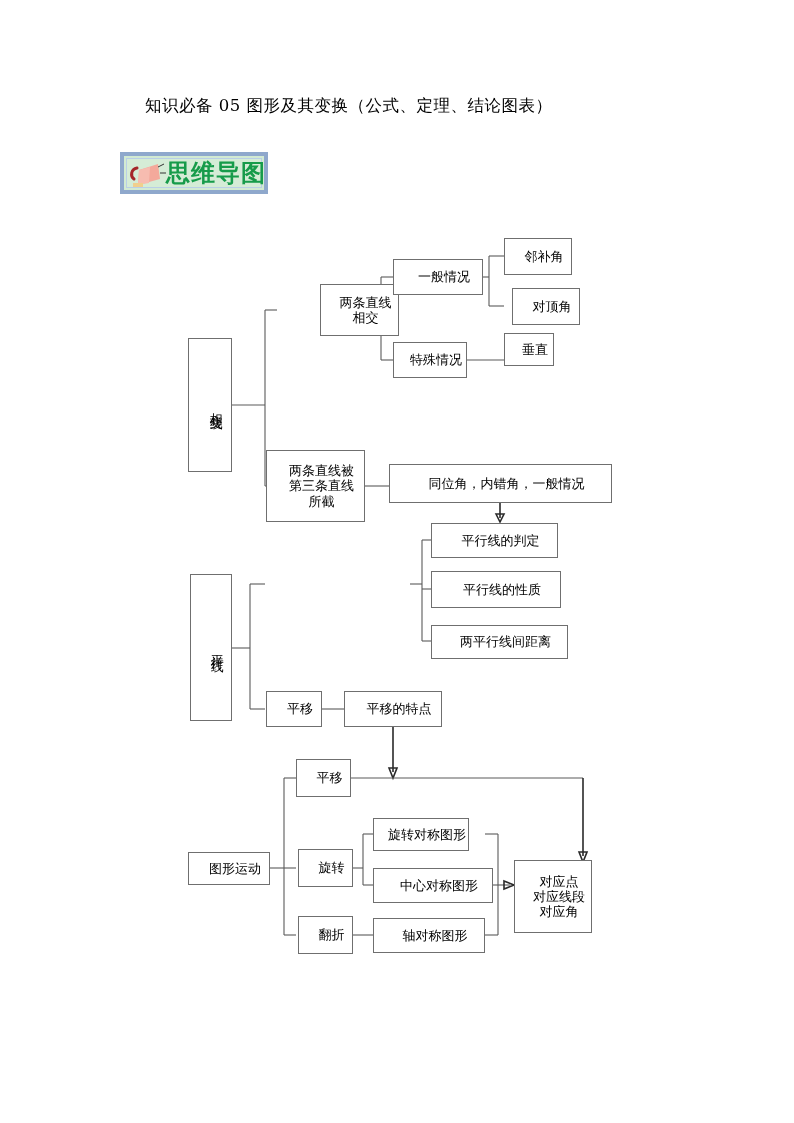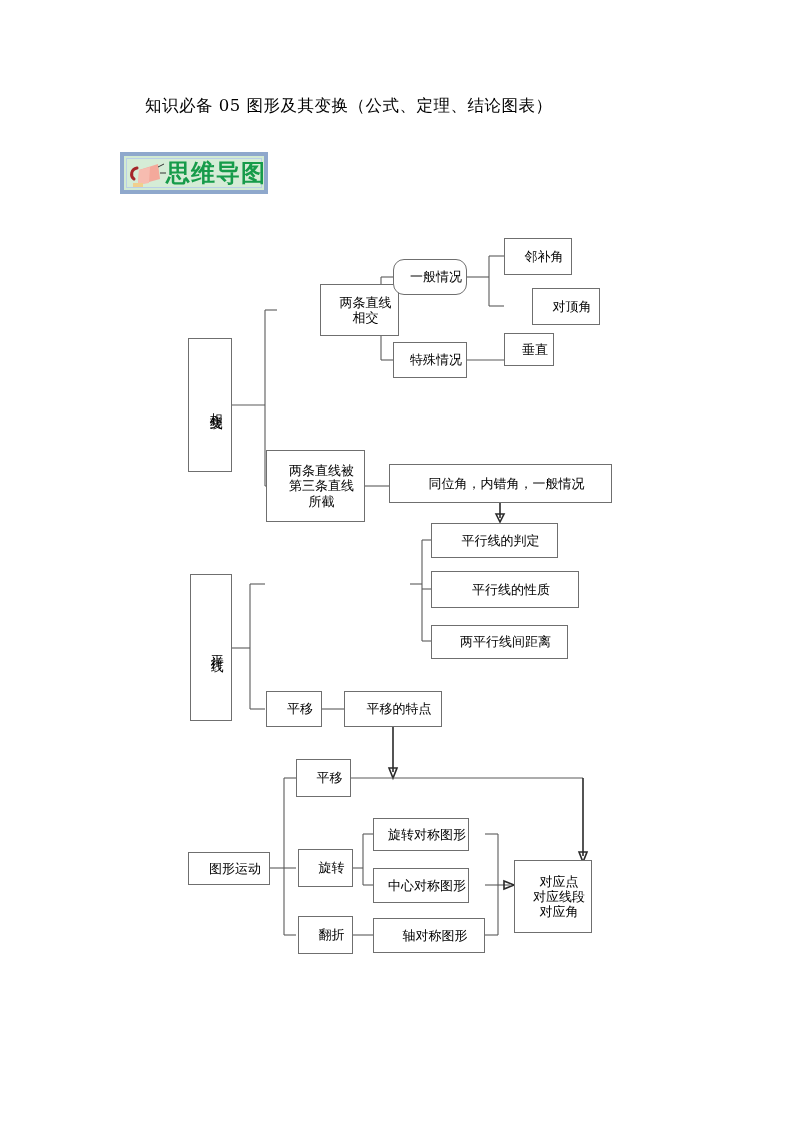--- a/index.html
+++ b/index.html
@@ -156,60 +156,60 @@
       <line x1="498" y1="834" x2="498" y2="935"></line>
       <line x1="485" y1="885" x2="510" y2="885"></line>
       <path class="arrowline" d="M504 881 L514 885 L504 889 Z" fill="#2a2a2a" stroke="none"></path>
     </svg>
 
     <div class="node vert" style="left:188px;top:338px;width:44px;height:134px;">相交线</div>
 
     <div class="node" style="left:277px;top:284px;width:79px;height:52px;margin-left:43px;">两条直线
 相交</div>
 
-    <div class="node" style="left:393px;top:259px;width:74px;height:36px;border-radius:11px;">一般情况</div>
+    <div class="node" style="left:393px;top:259px;width:90px;height:36px;">一般情况</div>
 
     <div class="node" style="left:504px;top:238px;width:68px;height:37px;">邻补角</div>
 
-    <div class="node" style="left:532px;top:288px;width:68px;height:37px;">对顶角</div>
+    <div class="node" style="left:512px;top:288px;width:68px;height:37px;">对顶角</div>
 
     <div class="node" style="left:393px;top:342px;width:74px;height:36px;">特殊情况</div>
 
     <div class="node" style="left:504px;top:333px;width:50px;height:33px;">垂直</div>
 
     <div class="node" style="left:266px;top:450px;width:99px;height:72px;">两条直线被
 第三条直线
 所截</div>
 
     <div class="node" style="left:389px;top:464px;width:223px;height:39px;">同位角，内错角，一般情况</div>
 
     <div class="node vert" style="left:190px;top:574px;width:42px;height:147px;">平行线</div>
 
 
     <div class="node" style="left:431px;top:523px;width:127px;height:35px;">平行线的判定</div>
 
-    <div class="node" style="left:431px;top:571px;width:148px;height:37px;">平行线的性质</div>
+    <div class="node" style="left:431px;top:571px;width:130px;height:37px;">平行线的性质</div>
 
     <div class="node" style="left:431px;top:625px;width:137px;height:34px;">两平行线间距离</div>
 
     <div class="node" style="left:266px;top:691px;width:56px;height:36px;">平移</div>
 
     <div class="node" style="left:344px;top:691px;width:98px;height:36px;">平移的特点</div>
 
     <div class="node" style="left:188px;top:852px;width:82px;height:33px;">图形运动</div>
 
     <div class="node" style="left:296px;top:759px;width:55px;height:38px;">平移</div>
 
     <div class="node" style="left:298px;top:849px;width:55px;height:38px;">旋转</div>
 
     <div class="node" style="left:298px;top:916px;width:55px;height:38px;">翻折</div>
 
     <div class="node" style="left:373px;top:818px;width:96px;height:33px;">旋转对称图形</div>
 
-    <div class="node" style="left:373px;top:868px;width:96px;height:35px;">中心对称图形</div>
+    <div class="node" style="left:373px;top:868px;width:120px;height:35px;">中心对称图形</div>
 
     <div class="node" style="left:373px;top:918px;width:112px;height:35px;">轴对称图形</div>
 
     <div class="node" style="left:514px;top:860px;width:78px;height:73px;">对应点
 对应线段
 对应角</div>
 
   </div>
 </div>
 

